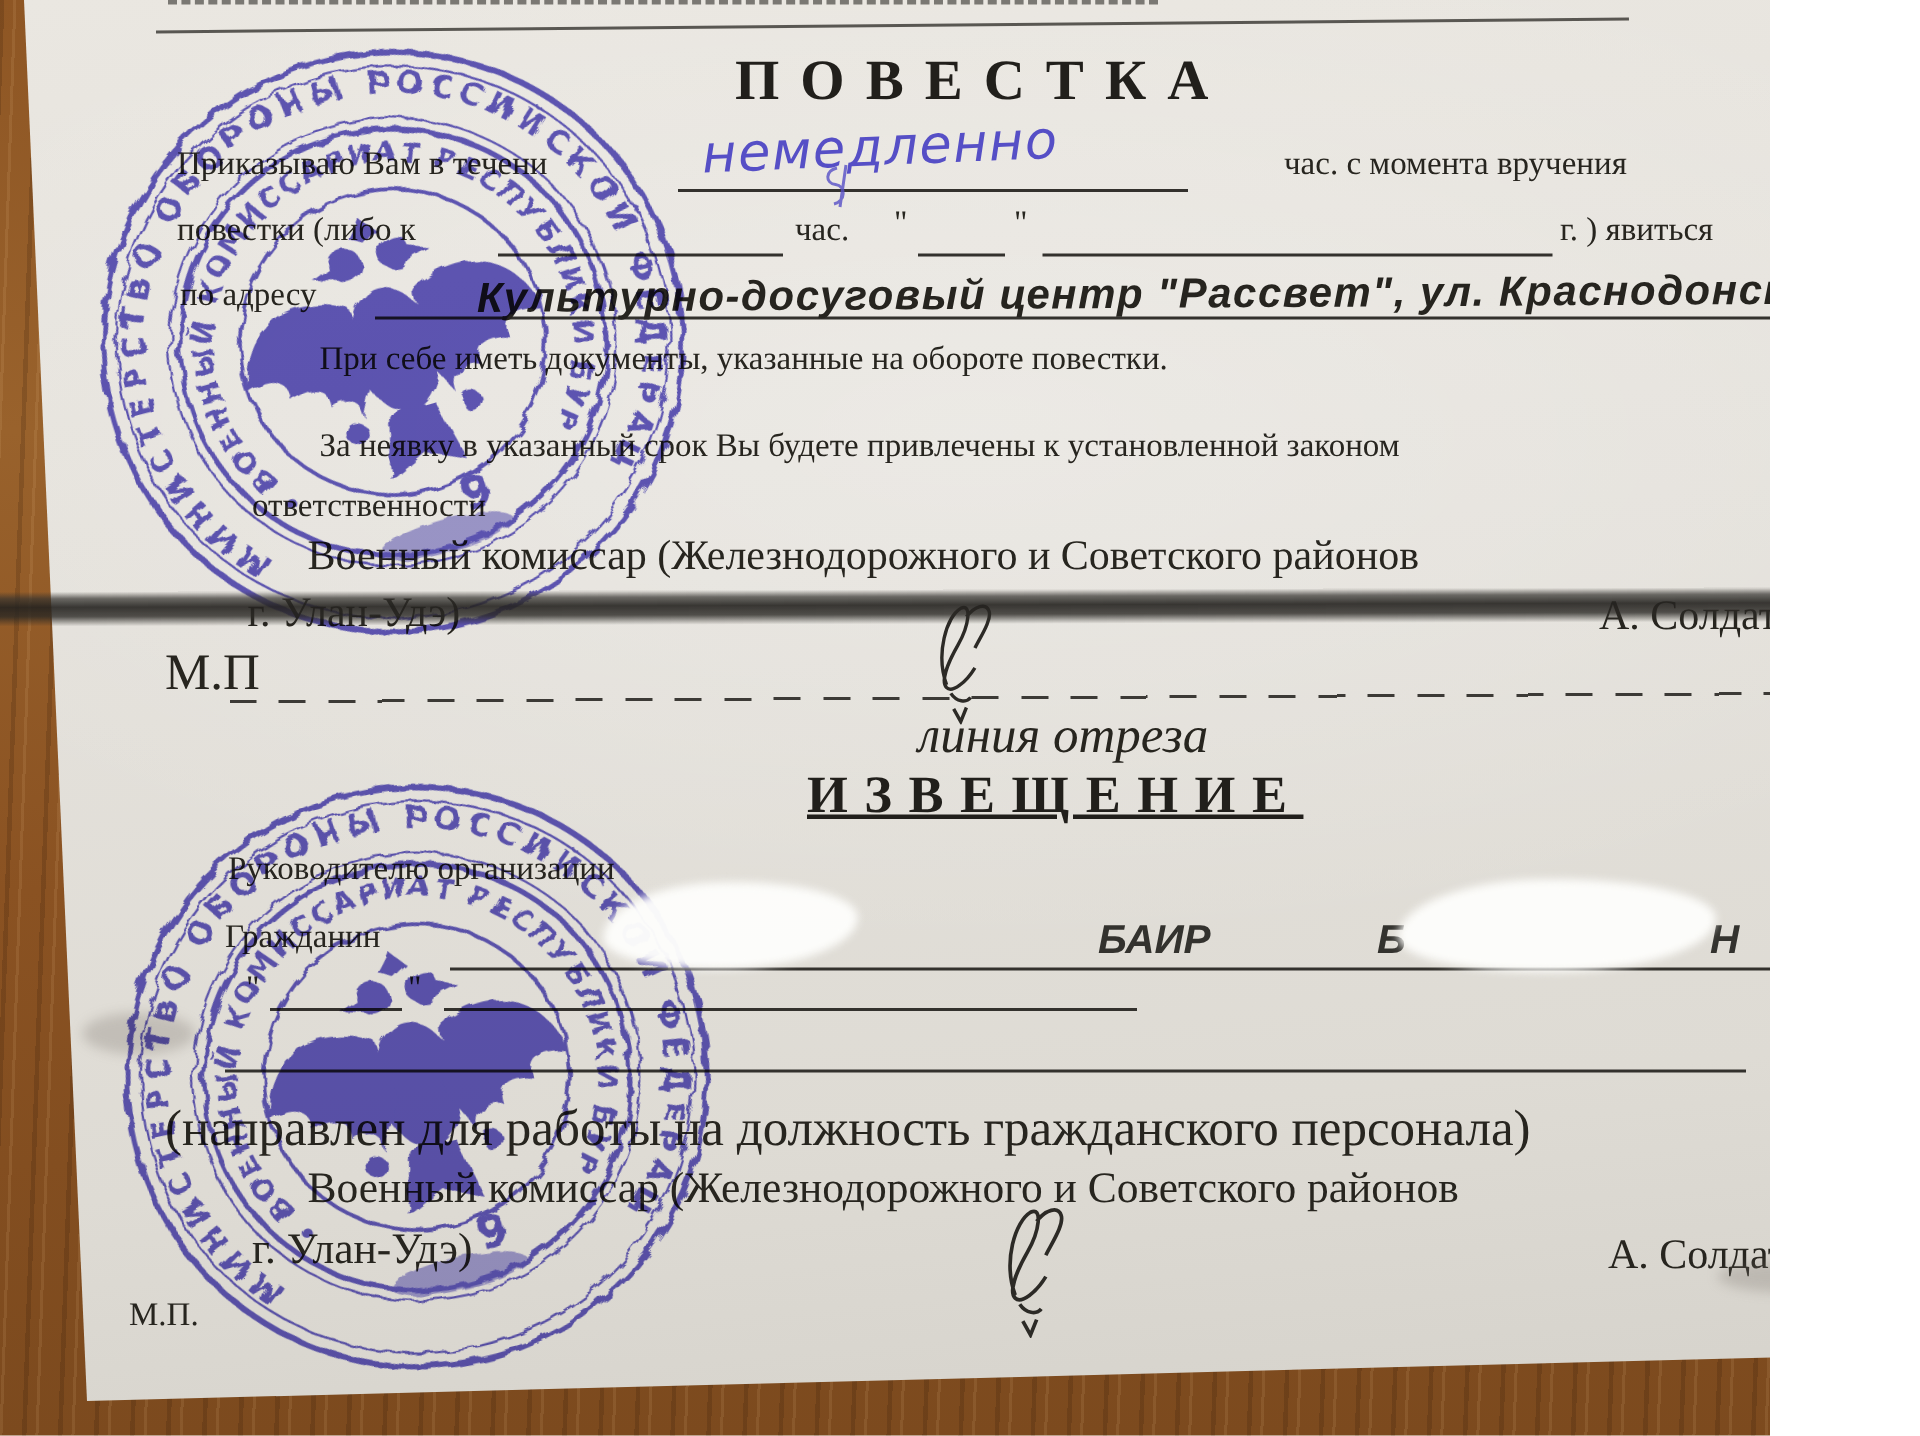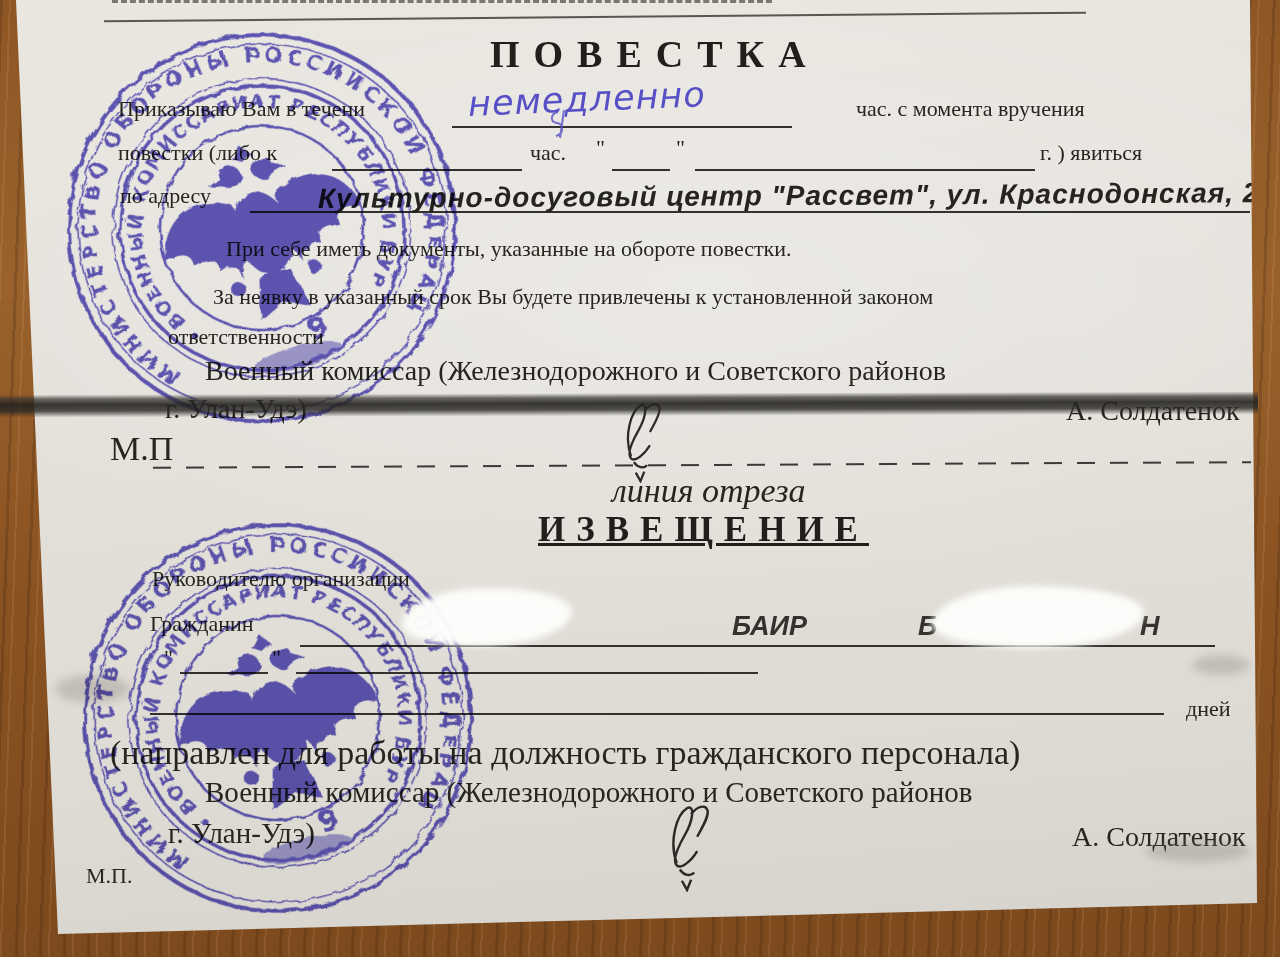--- a/index.html
+++ b/index.html
@@ -1,16 +1,16 @@
 <!DOCTYPE html>
 <html><head>
 <meta charset="utf-8">
 <style>
   html,body{margin:0;padding:0;}
-  .scene{position:relative;width:1280px;height:957px;overflow:hidden;
+  .scene{position:relative;width:1180px;height:957px;overflow:hidden;
     background:
       repeating-linear-gradient(92deg, rgba(40,18,4,.18) 0 3px, rgba(0,0,0,0) 3px 9px, rgba(255,214,160,.10) 9px 11px, rgba(0,0,0,0) 11px 24px),
       linear-gradient(180deg,#8e5624 0%,#99622c 30%,#8a5222 62%,#7c4a1e 100%);
     font-family:"Liberation Serif", serif; color:#27251f;}
   .paper{position:absolute;inset:0;
     clip-path:polygon(16px 0px, 1250px 0px, 1257px 903px, 58px 934px);
     background:
       radial-gradient(1200px 500px at 55% 30%, rgba(255,255,255,.25), rgba(255,255,255,0) 70%),
       linear-gradient(175deg,#eae7e1 0%,#e4e1db 40%,#dedbd4 76%,#d5d2cb 100%);}
   .t{position:absolute;white-space:nowrap;line-height:1.1;}
@@ -64,21 +64,21 @@
     <div class="t body27" style="left:596px;top:136px;">"</div>
     <div class="ul" style="left:612px;top:169px;width:58px;"></div>
     <div class="t body27" style="left:676px;top:136px;">"</div>
     <div class="ul" style="left:695px;top:169px;width:340px;"></div>
     <div class="t body27" style="left:1040px;top:141px;">г. ) явиться</div>
 
     <div class="t body27" style="left:120px;top:184px;">по адресу</div>
     <div class="ul" style="left:250px;top:211px;width:1000px;"></div>
     <div class="t addr" style="left:318px;top:181px;">Культурно-досуговый центр "Рассвет", ул. Краснодонская, 2а</div>
 
-    <div class="t body27" style="left:226px;top:227px;margin-top:10px;">При себе иметь документы, указанные на обороте повестки.</div>
+    <div class="t body27" style="left:213px;top:227px;">При себе иметь документы, указанные на обороте повестки.</div>
     <div class="t body27" style="left:213px;top:285px;">За неявку в указанный срок Вы будете привлечены к установленной законом</div>
     <div class="t body27" style="left:168px;top:325px;">ответственности</div>
 
     <div class="t body28" style="left:205px;top:356px;">Военный комиссар (Железнодорожного и Советского районов</div>
     <div class="t body28" style="left:165px;top:394px;">г. Улан-Удэ)</div>
     <div class="t body28" style="left:1066px;top:396px;">А. Солдатенок</div>
     <div class="t body26" style="left:110px;top:430px;">М.П</div>
 
     <div class="cutline" style="left:153px;top:464px;width:1098px;transform:rotate(-.3deg);"></div>
     <div class="t body26 italic" style="left:612px;top:472px;">линия отреза</div>

